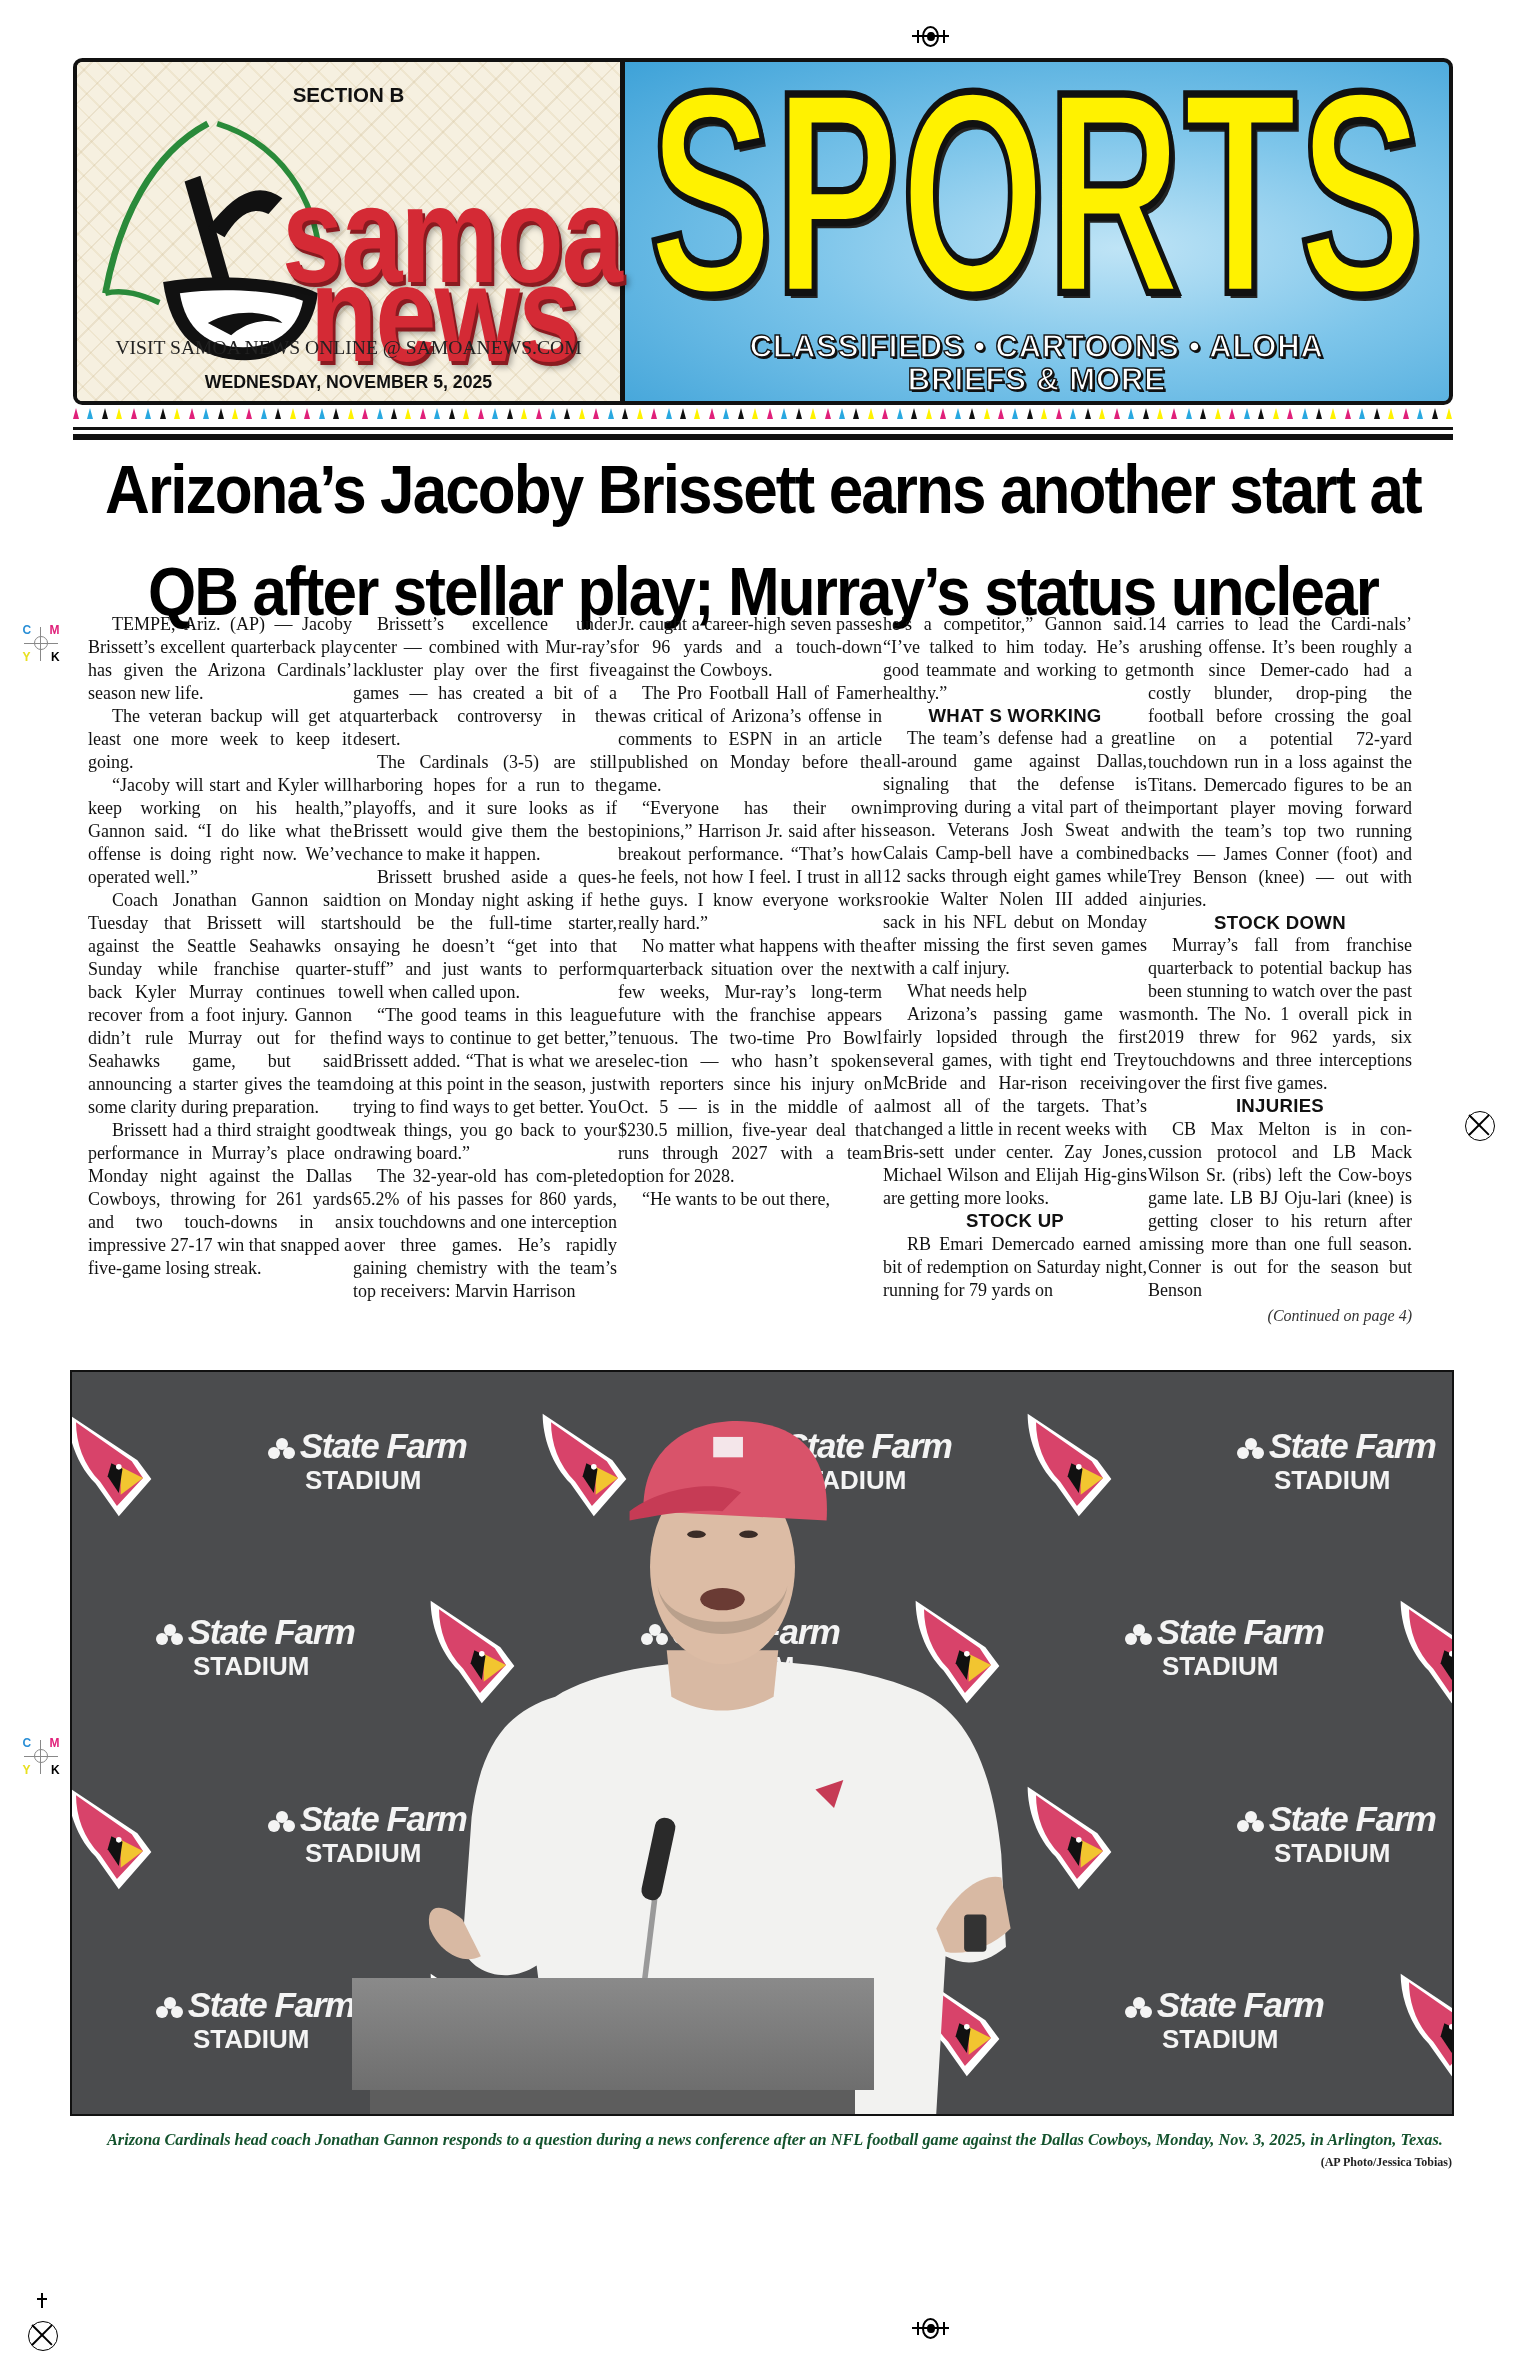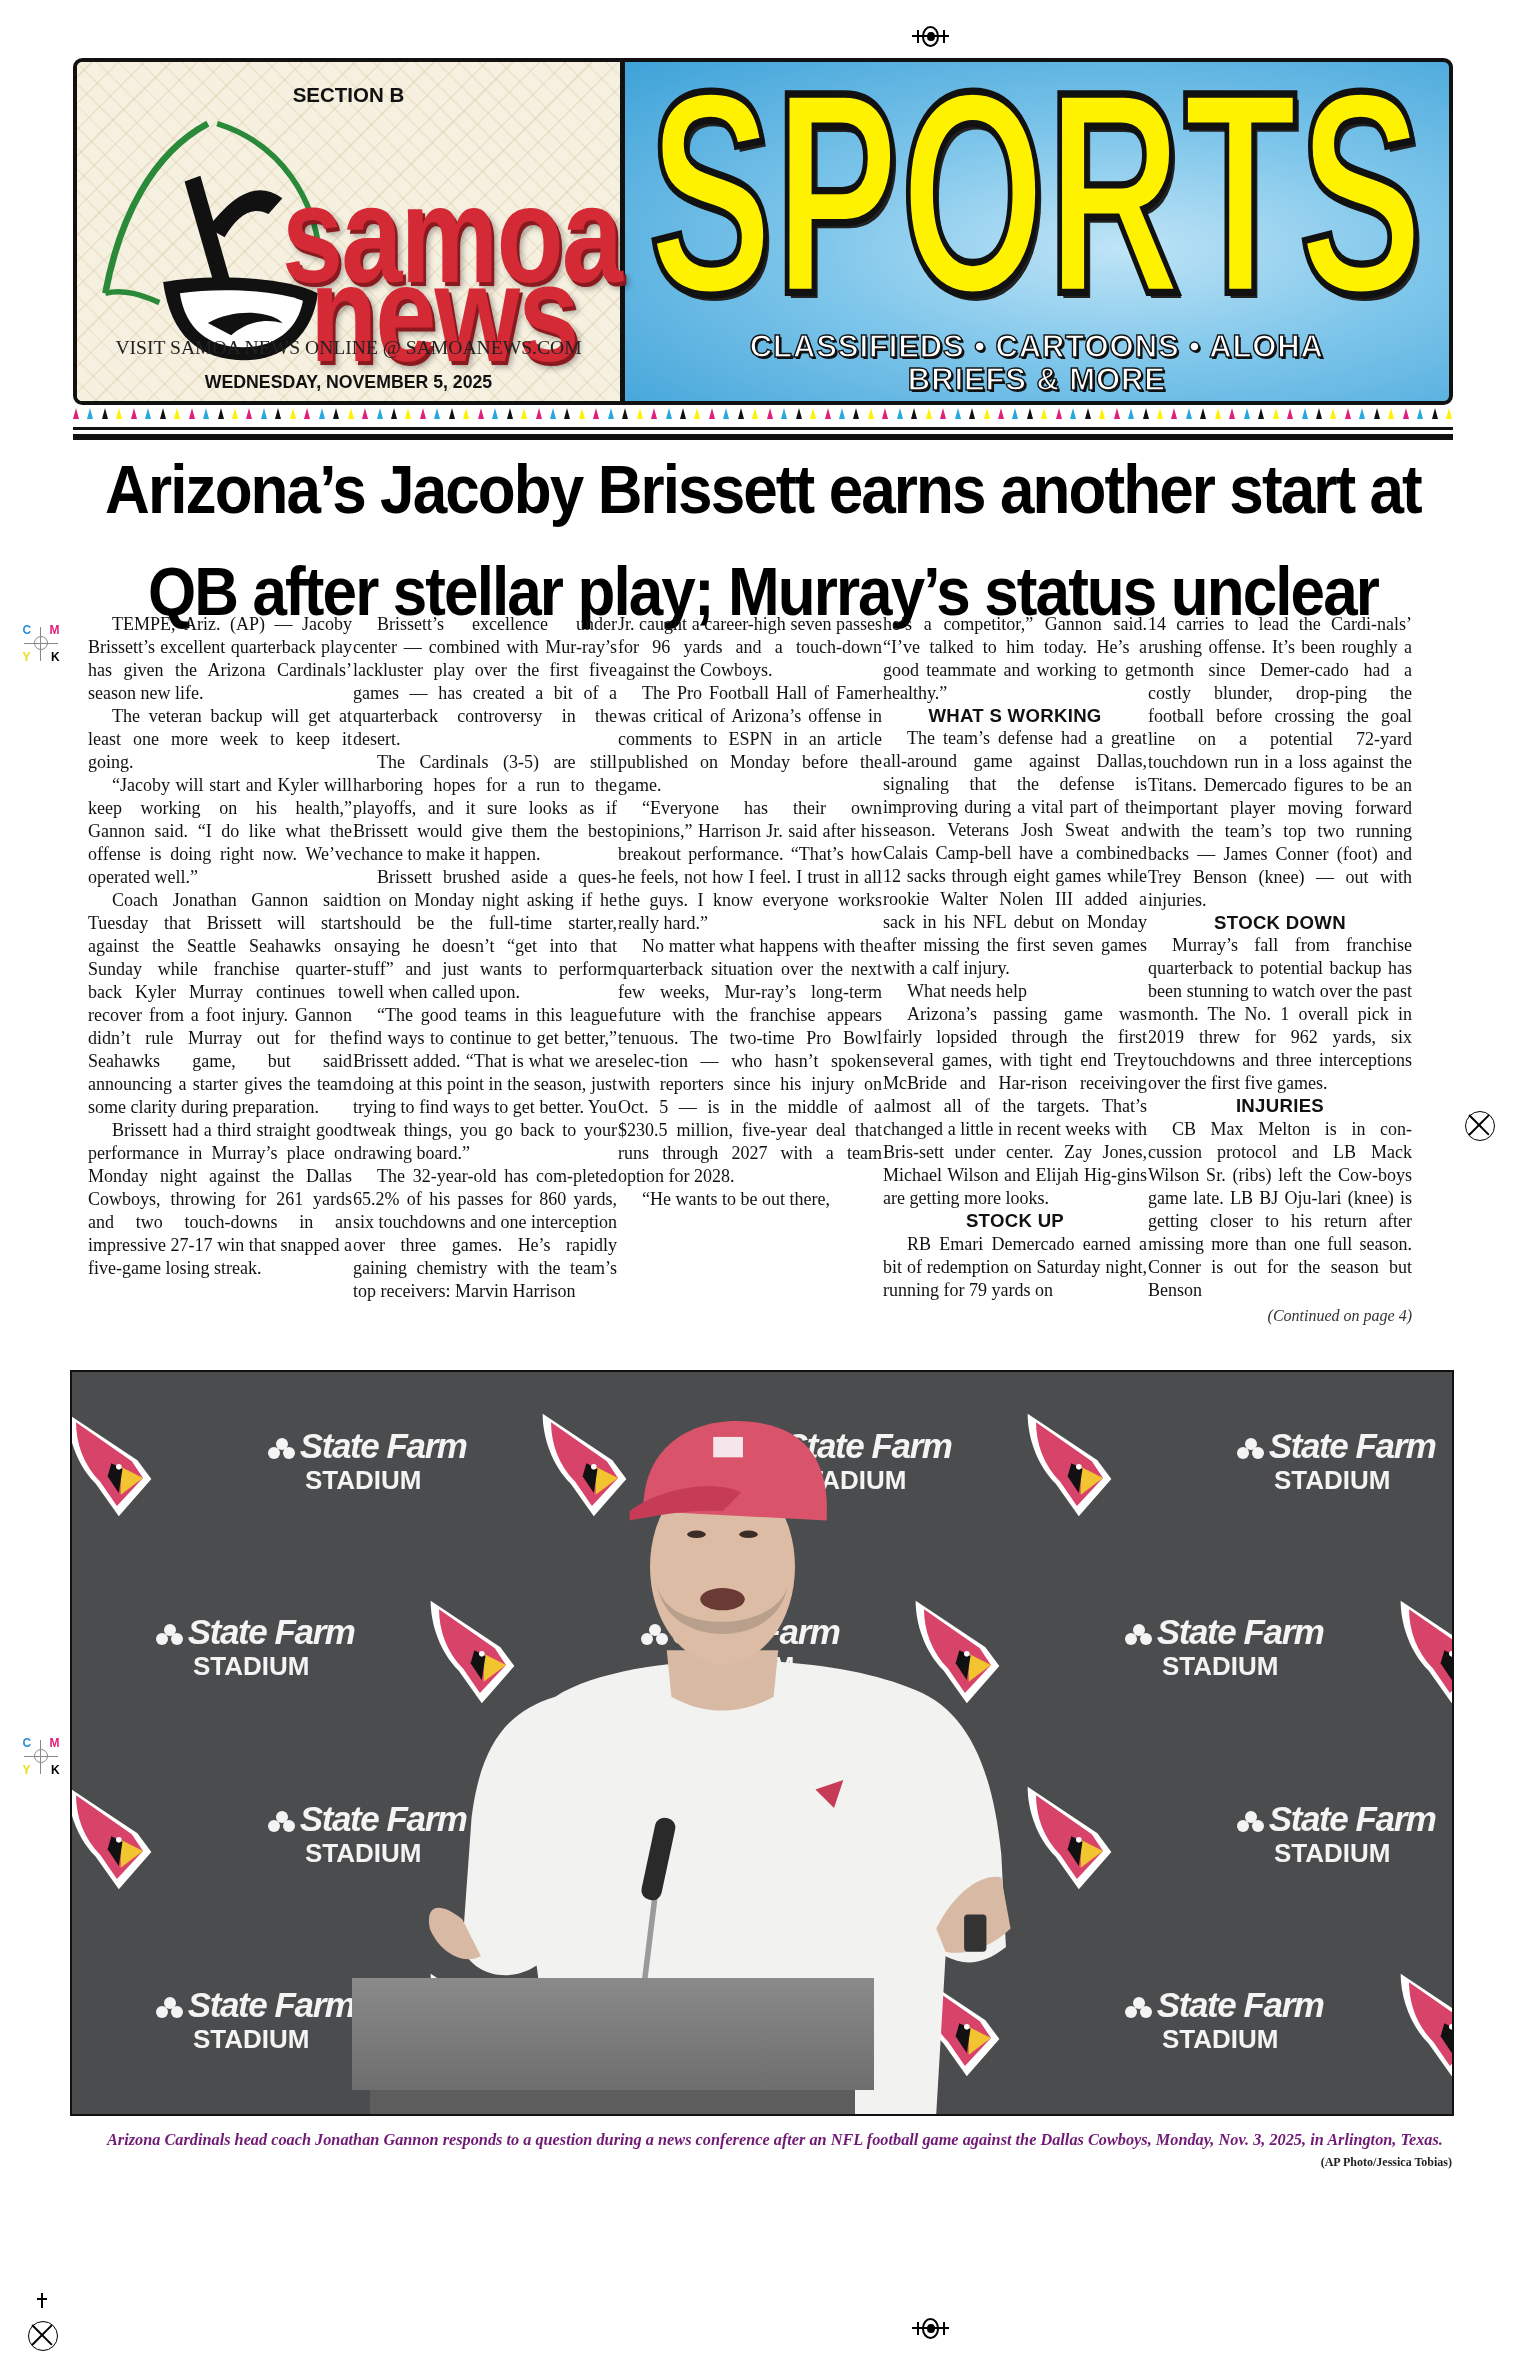--- a/index.html
+++ b/index.html
@@ -67,21 +67,21 @@
   .bird { position: absolute; width: 93px; height: 112px; }
   .sf { position: absolute; font-family: "Liberation Sans", sans-serif; font-weight: bold; font-style: italic; color: #f4f4f4; font-size: 35px; line-height: 1; letter-spacing: -1.4px; white-space: nowrap; }
   .sf .clover { display: inline-block; width: 28px; height: 22.4px; position: relative; margin-right: 3.7px; vertical-align: -1.9px; }
   .sf .clover i { position: absolute; width: 12px; height: 12px; background: #f4f4f4; border-radius: 50%; }
   .sf .stadium { display: block; font-style: normal; font-size: 26px; margin-left: 37px; margin-top: 3.7px; letter-spacing: 0; }
 
   .coach { position: absolute; left: 0; top: 0; width: 100%; height: 100%; }
   .podium-top { position: absolute; left: 280px; top: 606px; width: 522px; height: 112px; background: linear-gradient(#8a8a8a, #6e6e6e); }
   .podium-base { position: absolute; left: 298px; top: 718px; width: 485px; height: 28px; background: #5d5d5d; }
 
-  .caption { position: absolute; left: 70px; top: 2129px; width: 1384px; font-family: "Liberation Serif", serif; font-style: italic; font-weight: bold; font-size: 16.3px; line-height: 22.4px; color: #701a75; text-indent: 37px; }
+  .caption { position: absolute; left: 70px; top: 2129px; width: 1384px; font-family: "Liberation Serif", serif; font-style: italic; font-weight: bold; font-size: 16.3px; line-height: 22.4px; color: #14532d; text-indent: 37px; }
   .credit { position: absolute; right: 86px; top: 2155px; font-family: "Liberation Serif", serif; font-weight: bold; font-size: 12px; color: #222; }
 </style>
 </head>
 <body>
 
 <div class="reg-target" style="left:912px; top:26px;">
   <div class="bar"></div>
     <div class="tick" style="left:4.7px"></div>
     <div class="tick" style="left:31px"></div>
     <div class="ring"></div>

